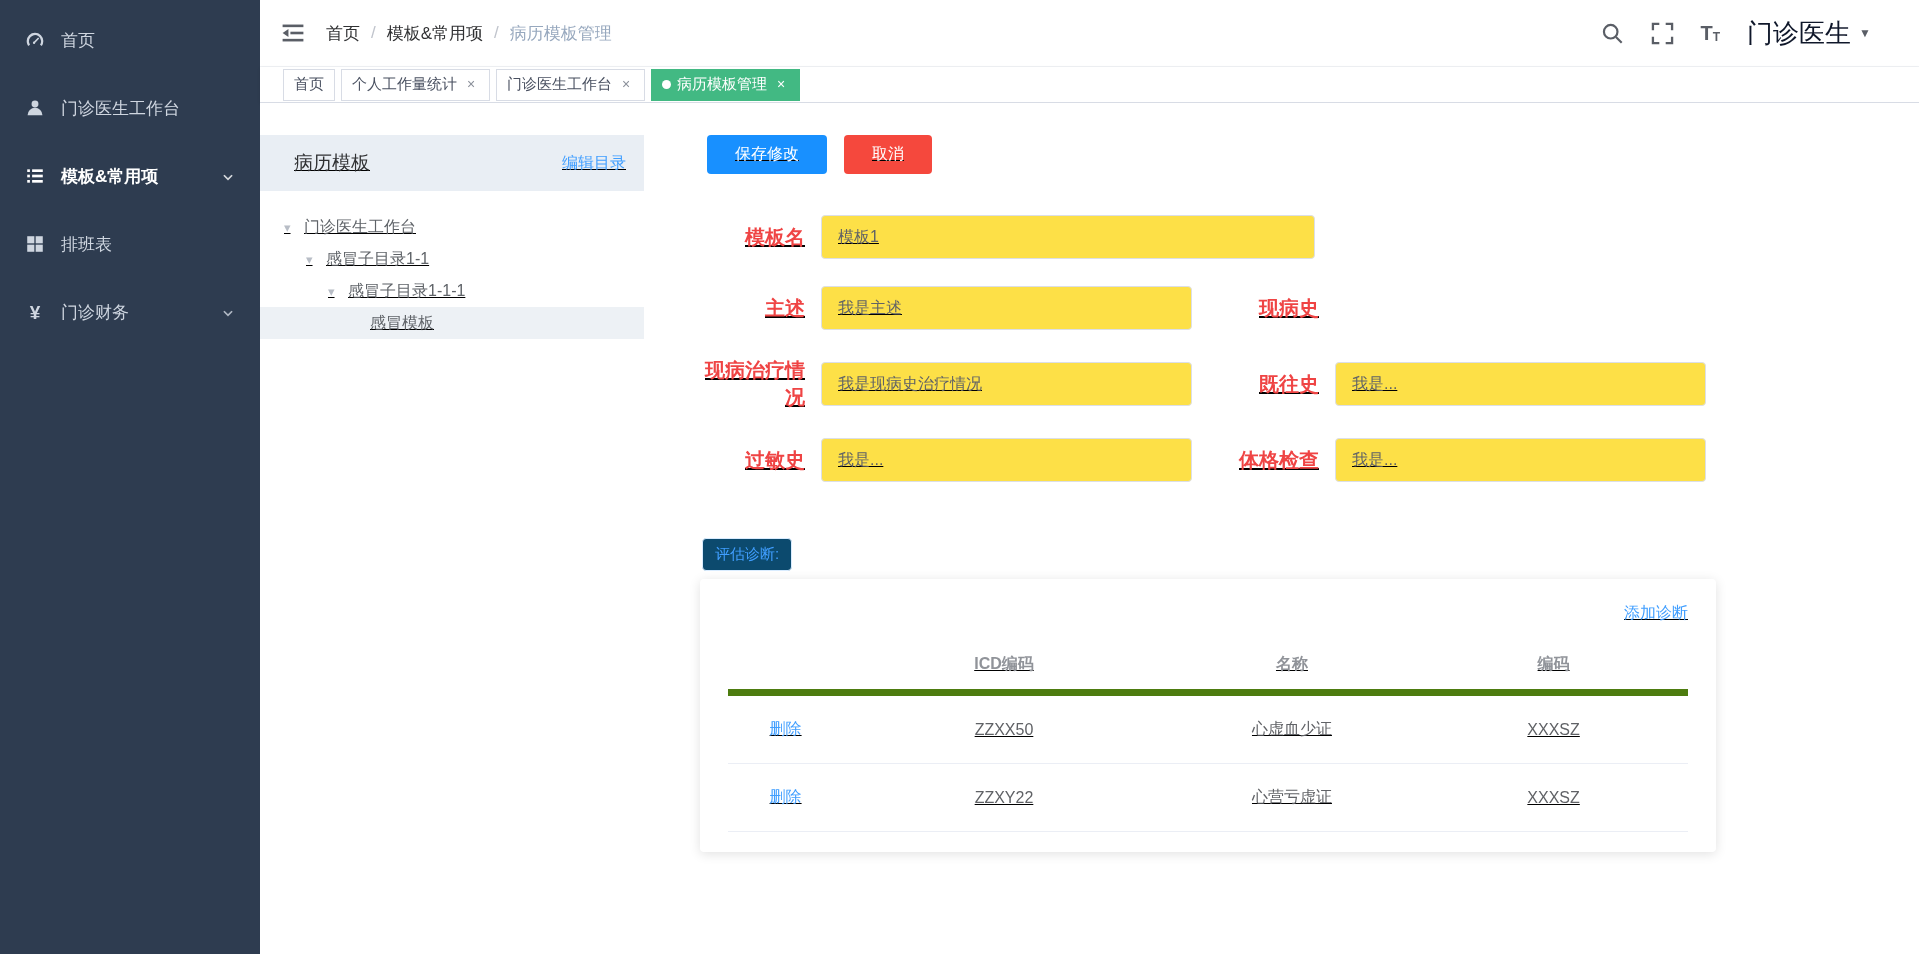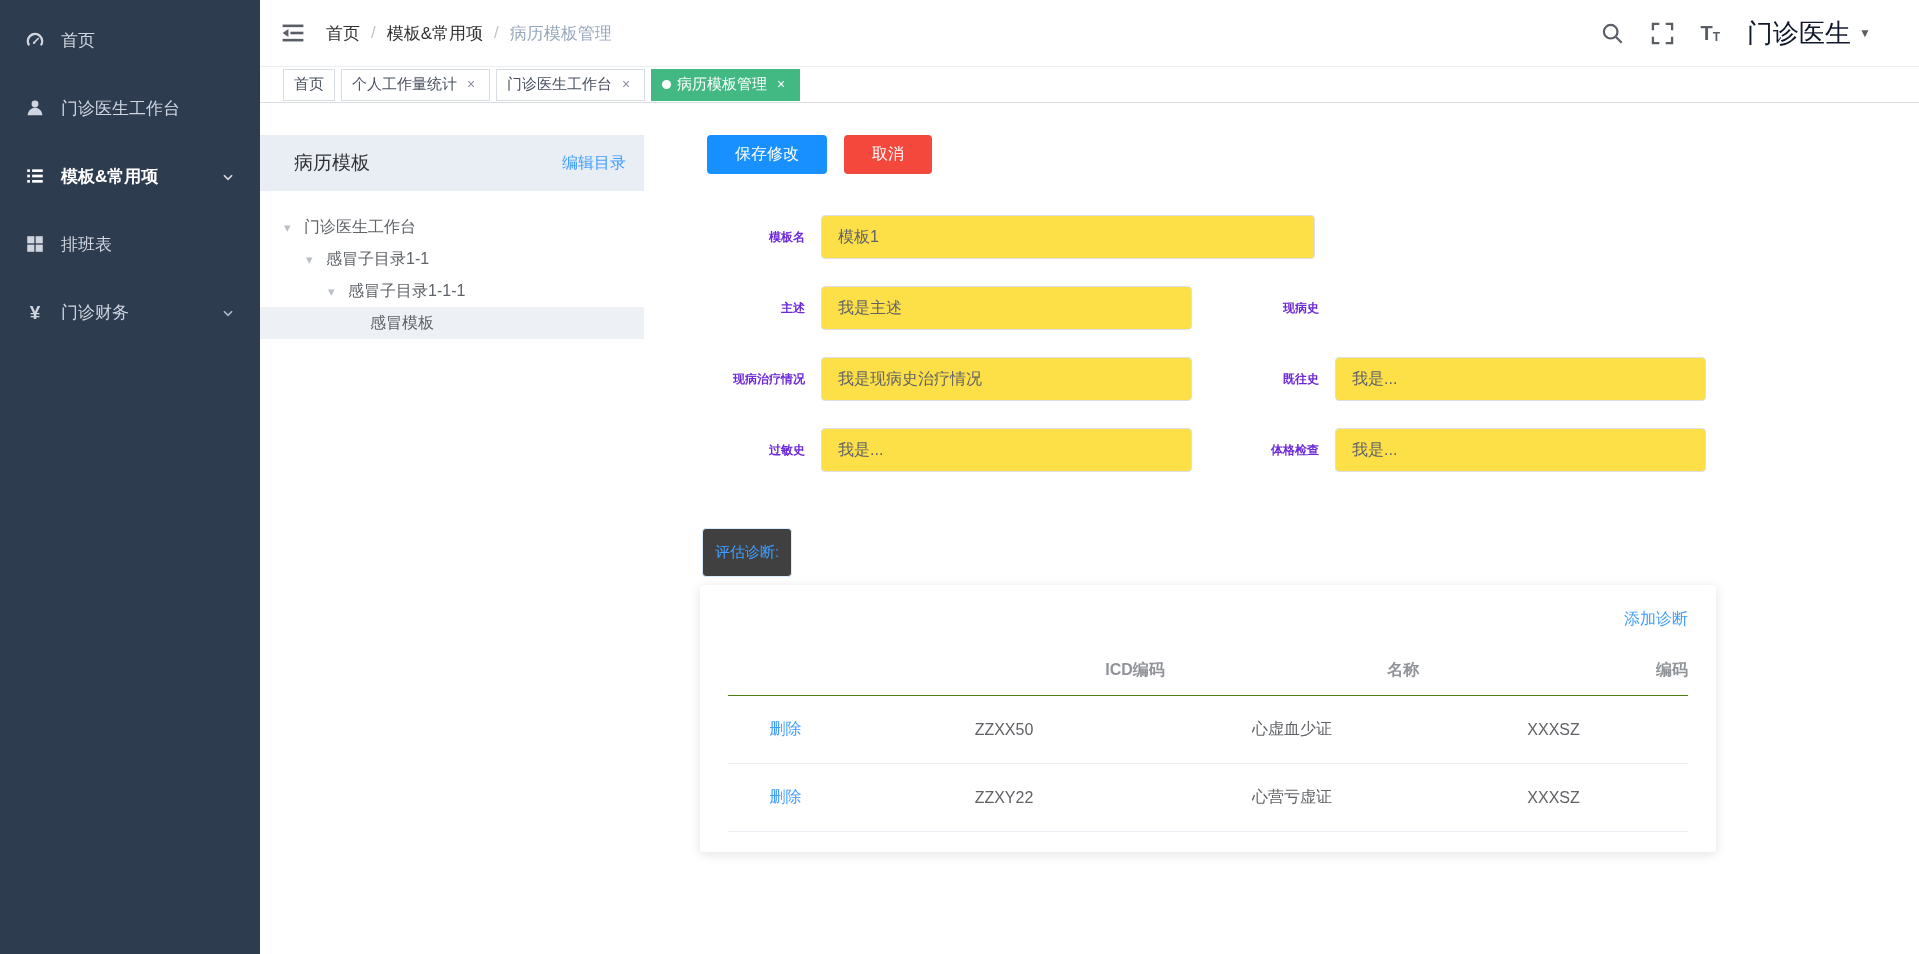--- a/index.html
+++ b/index.html
@@ -43,21 +43,21 @@
     background:#fff; border-bottom:1px solid #d8dce5; box-shadow:0 1px 3px rgba(0,0,0,.10); flex-shrink:0; }
   .tag-item { height:32px; display:inline-flex; align-items:center; gap:6px; padding:0 10px;
     border:1px solid #d8dce5; background:#fff; color:#495060; font-size:15px; cursor:pointer; }
   .tag-item .tag-close { font-size:14px; color:#8a8f99; width:16px; height:16px; line-height:15px;
     text-align:center; border-radius:50%; }
   .tag-item.active { background:var(--tab-green,#42b983); border-color:var(--tab-green,#42b983); color:#fff; }
   .tag-item.active .tag-close { color:#fff; }
   .tag-dot { width:9px; height:9px; border-radius:50%; background:#fff; }
 
   
-  .content { flex:1; display:flex; padding-top:32px; background:#fff; overflow:hidden; }
+  .content { flex:1; display:flex; padding-top:32px; background:#fff; overflow:hidden;text-decoration:underline; }
 
   
   .tree-panel { width:384px; flex-shrink:0; }
   .tree-header { height:56px; background:#e9eef4; display:flex; align-items:center;
     justify-content:space-between; padding:0 18px 0 34px; }
   .tree-title { font-size:19px; color:#303133; font-weight:500; }
   .edit-link { font-size:16px; color:var(--link-blue,#409eff); cursor:pointer; }
   .tree-body { padding-top:20px; }
   .tree-node { height:32px; display:flex; align-items:center; font-size:16px; color:#5f6368; cursor:pointer; }
   .tree-node .caret { width:20px; font-size:13px; color:#b8bdc6; flex-shrink:0; }
@@ -72,38 +72,38 @@
   .form-area { flex:1; padding-left:56px; min-width:0; }
   .action-row { display:flex; gap:17px;margin-left:7px; }
   .btn { height:39px; border:none; border-radius:4px; color:#fff; font-size:16px; cursor:pointer;
     padding:0 28px; }
   .btn-save { background:var(--accent-blue,#1890ff); }
   .btn-cancel { background:var(--danger-red,#f5483d); }
 
   .form { margin-top:41px; }
   .form-row { display:flex; align-items:center; margin-bottom:27px; }
   .f-label { width:105px; flex-shrink:0; text-align:right; margin-right:16px;
-    font-size:12px; font-weight:bold; color:#6d28d9; }
+    font-size:20px; font-weight:bold; color:#ef4444; }
   .f-label2 { width:127px; }
   .f-input { width:371px; height:44px; border:1px solid #dcdfe6; border-radius:4px;
     padding:0 16px; font-size:16px; color:#606266; outline:none; background:#fde047;
     font-family:"Liberation Sans","DejaVu Sans",sans-serif; }
   .f-input.wide { width:494px; }
 
   .diag-tag { display:inline-block; margin-top:29px; margin-left:2px; font-size:15px;
-    color:var(--link-blue,#409eff); background:#404040; border:1px solid #d9ecff;
-    border-radius:4px; padding:14px 12px; cursor:pointer; }
+    color:var(--link-blue,#409eff); background:#0c4a6e; border:1px solid #d9ecff;
+    border-radius:4px; padding:6px 12px; cursor:pointer; }
 
   
   .diag-card { width:1016px; margin-top:8px; background:#fff; border-radius:4px;
     box-shadow:0 2px 12px rgba(0,0,0,.12); padding:24px 28px 20px; }
   .add-link { display:block; text-align:right; font-size:16px; color:var(--link-blue,#409eff); cursor:pointer; }
   .diag-table { width:100%; border-collapse:collapse; margin-top:16px; font-size:16px; }
-  .diag-table th { text-align:right; font-weight:bold; color:#909399; padding:14px 0;
-    border-bottom:1px solid #4d7c0f; }
+  .diag-table th { text-align:center; font-weight:bold; color:#909399; padding:14px 0;
+    border-bottom:7px solid #4d7c0f; }
   .diag-table td { text-align:center; color:#606266; padding:23px 0; border-bottom:1px solid #ebeef5; }
   .del-link { color:var(--link-blue,#409eff); cursor:pointer; }
 </style>
 </head>
 <body>
 
 <div class="app">
 
   <aside class="sidebar">
     <div class="side-item">

